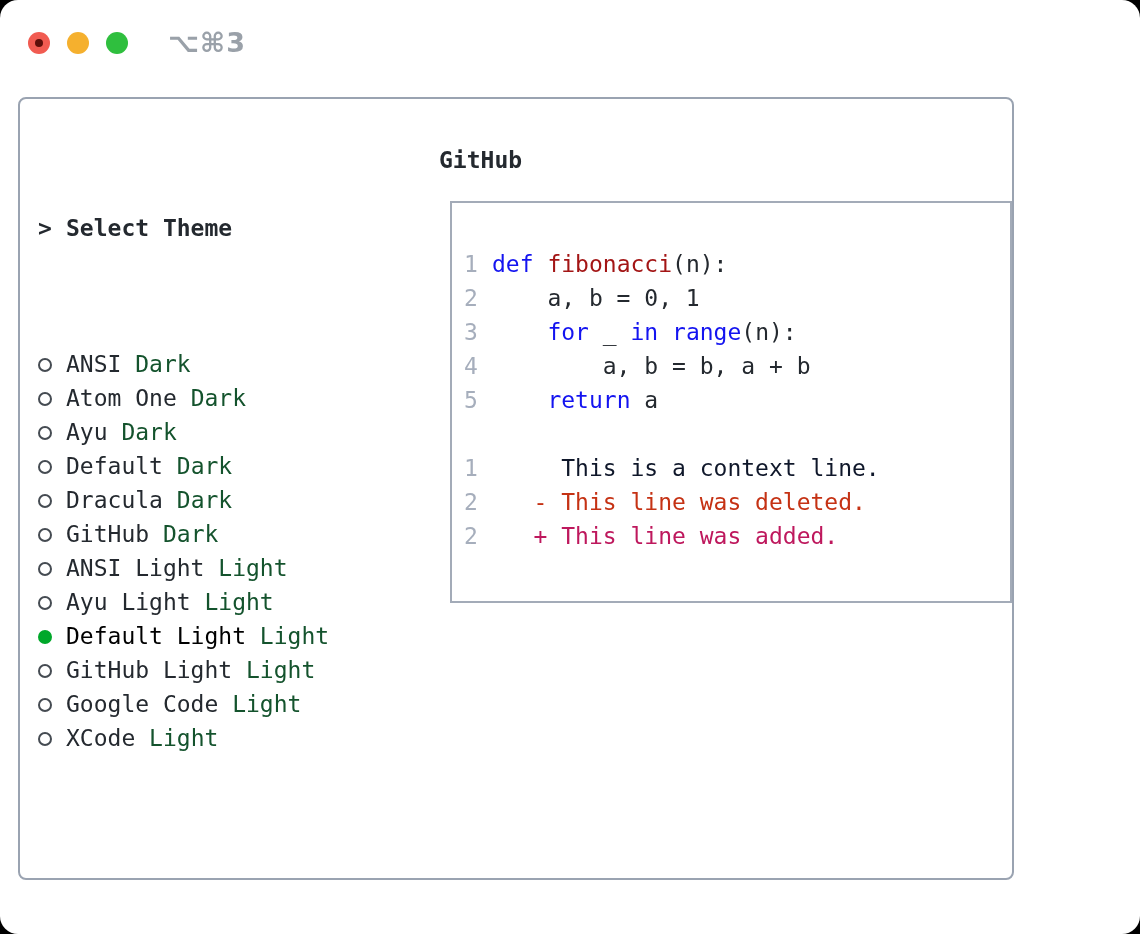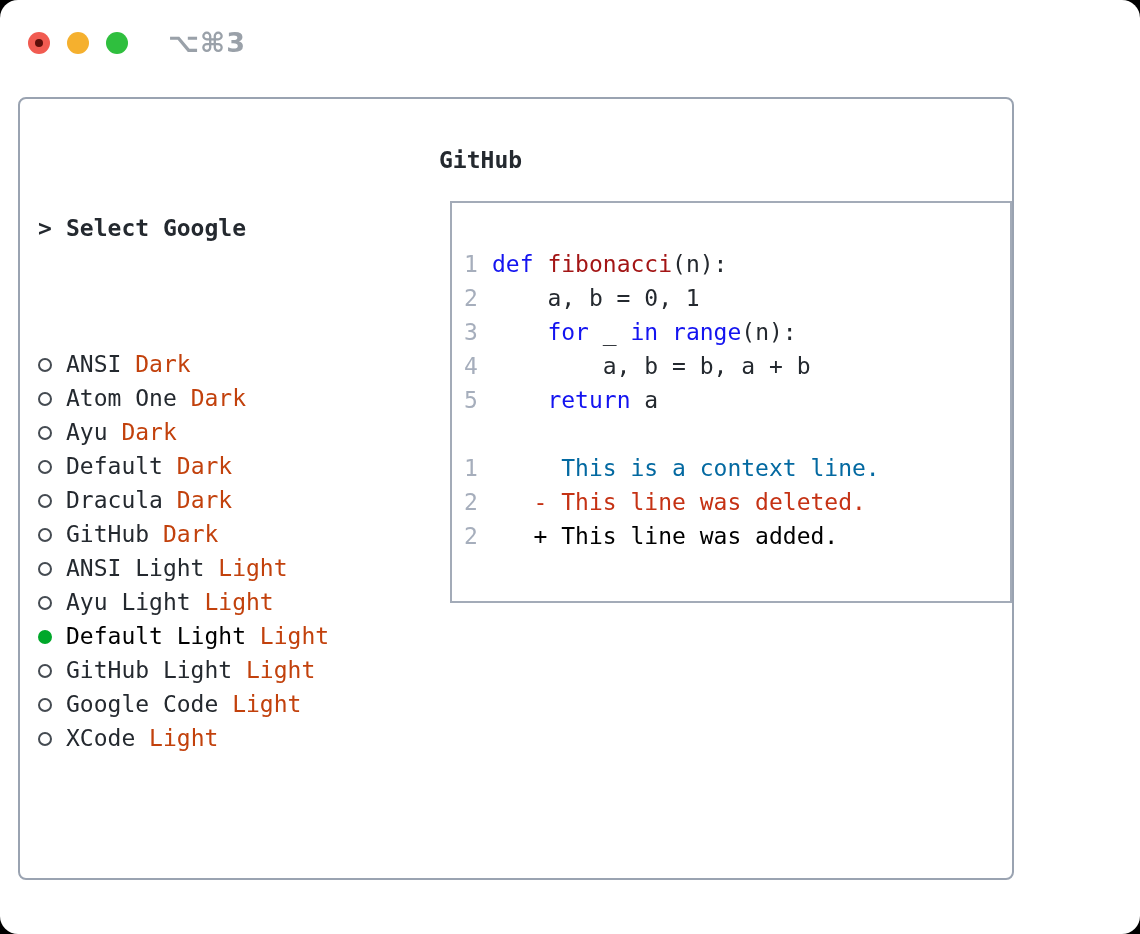--- a/index.html
+++ b/index.html
@@ -31,53 +31,53 @@
   .row{height:34px;white-space:pre;}
   .bold{font-weight:700;}
   .cursor{display:inline-block;width:28px;font-weight:700;}
   .radio{
     display:inline-block;width:14px;height:14px;border-radius:50%;
     box-sizing:border-box;border:2px solid #454b52;margin-right:14px;
     vertical-align:0px;
   }
   .radio.on{background:#00a82a;border-color:#00a82a;}
   .sel-green{color:#000000;}
-  .dim{color:#c2410c;}
+  .dim{color:#14532d;}
   .apply-section{margin-top:34px;}
   
   .preview-heading{height:34px;font-weight:700;white-space:pre;}
   .preview-box{
     margin-left:11px;margin-top:24px;width:562px;box-sizing:border-box;
     border:2px solid #a3abb8;background:#fff;
     padding:44px 10px 48px 12px;white-space:pre;
   }
   .pline{height:34px;white-space:pre;}
   .num{display:inline-block;width:28px;color:#a6aebc;}
   .tok-kw{color:#1414f0;}
   .tok-fn{color:#a31515;}
-  .tok-ctx{color:#0369a1;}
+  .tok-ctx{color:#0f172a;}
   .tok-del{color:#c53214;margin-top:37px;}
-  .tok-add{color:#000000;}
+  .tok-add{color:#be185d;}
 </style>
 </head>
 <body>
 
 <div class="window">
 
   <div class="titlebar">
     <span class="dot red"></span>
     <span class="dot yellow"></span>
     <span class="dot green"></span>
     <span class="win-title">⌥⌘3</span>
   </div>
 
   <div class="panel">
 
     <div class="left-col">
-      <div class="row bold"><span class="cursor">&gt;</span><span>Select Google</span></div>
+      <div class="row bold"><span class="cursor">&gt;</span><span>Select Theme</span></div>
 
       <div id="theme-list"><div class="row"><span class="radio"></span><span>ANSI</span><span class="dim"> Dark</span></div><div class="row"><span class="radio"></span><span>Atom One</span><span class="dim"> Dark</span></div><div class="row"><span class="radio"></span><span>Ayu</span><span class="dim"> Dark</span></div><div class="row"><span class="radio"></span><span>Default</span><span class="dim"> Dark</span></div><div class="row"><span class="radio"></span><span>Dracula</span><span class="dim"> Dark</span></div><div class="row"><span class="radio"></span><span>GitHub</span><span class="dim"> Dark</span></div><div class="row"><span class="radio"></span><span>ANSI Light</span><span class="dim"> Light</span></div><div class="row"><span class="radio"></span><span>Ayu Light</span><span class="dim"> Light</span></div><div class="row"><span class="radio on"></span><span class="sel-green">Default Light</span><span class="dim"> Light</span></div><div class="row"><span class="radio"></span><span>GitHub Light</span><span class="dim"> Light</span></div><div class="row"><span class="radio"></span><span>Google Code</span><span class="dim"> Light</span></div><div class="row"><span class="radio"></span><span>XCode</span><span class="dim"> Light</span></div></div>
 
       <div class="apply-section">
         
         
       </div>
 
       
     </div>

